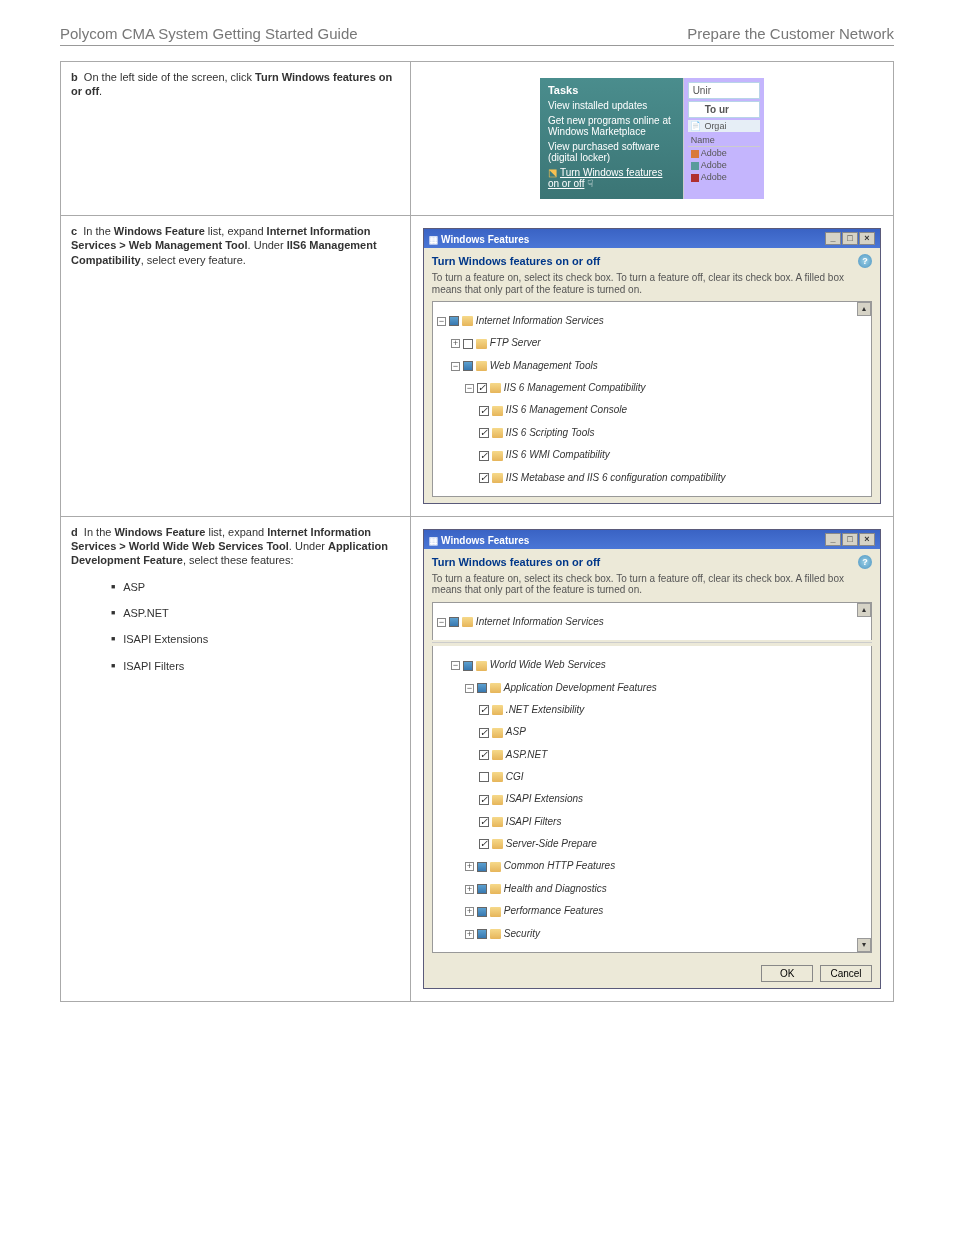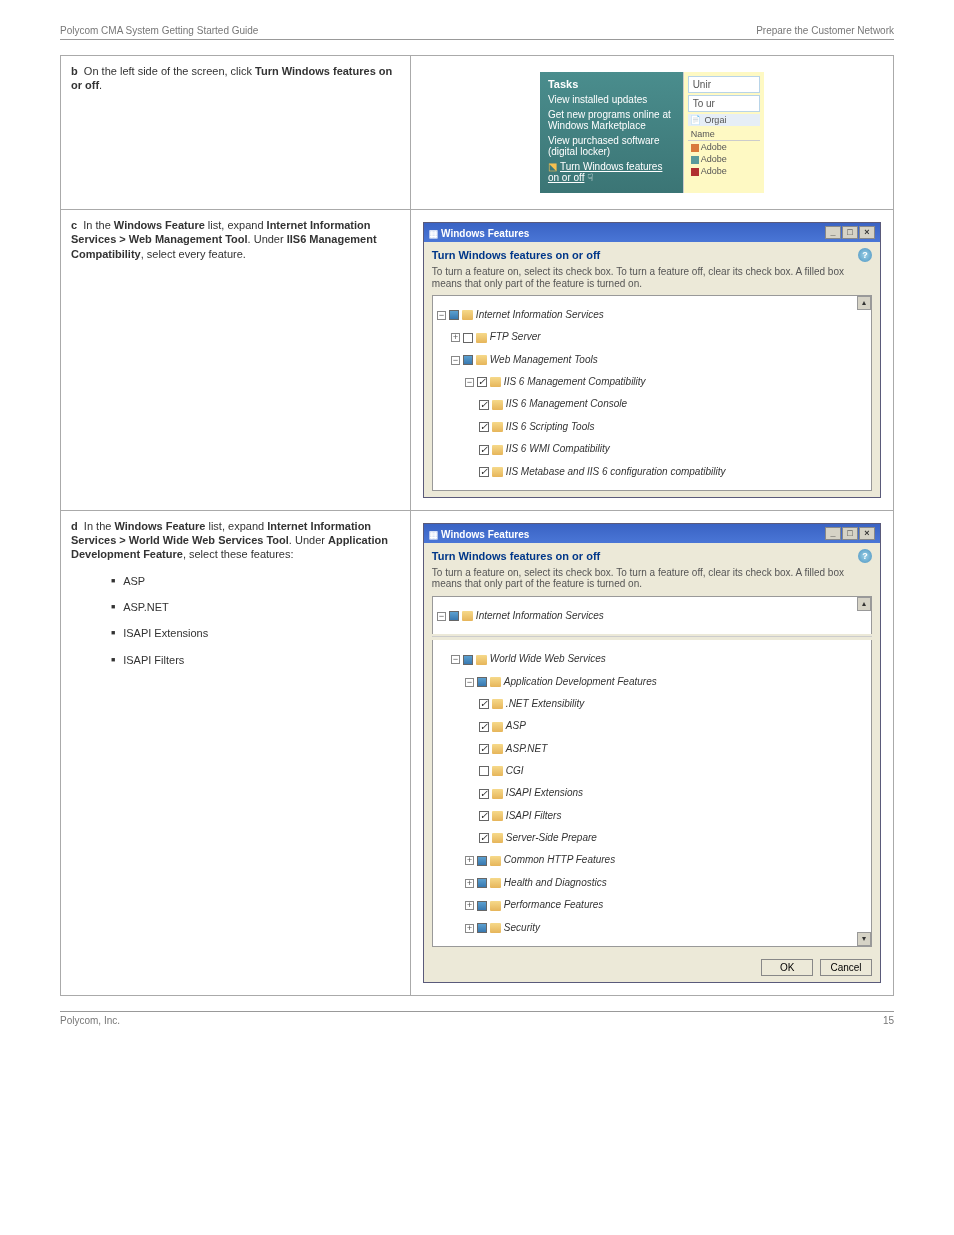--- a/index.html
+++ b/index.html
@@ -15,21 +15,21 @@
     margin: 0 auto;
     padding: 25px 60px 25px 60px;
   }
   .header {
     border-bottom: 1px solid #999;
     padding-bottom: 3px;
     margin-bottom: 15px;
     display: flex;
     justify-content: space-between;
     color: #777;
-    font-size: 10px;
+    font-size: 15px;
   }
   .footer {
     border-top: 1px solid #999;
     padding-top: 3px;
     margin-top: 15px;
     display: flex;
     justify-content: space-between;
     color: #777;
     font-size: 10px;
   }
@@ -67,27 +67,27 @@
   .tasks-left {
     background: linear-gradient(#4a8d8d,#3b7575);
     color: #fff;
     padding: 6px 8px;
     width: 158px;
   }
   .tasks-left .title { font-weight: bold; margin-bottom: 4px; font-size: 11px; }
   .tasks-left .task-item { margin: 4px 0; line-height: 1.1; }
   .tasks-left .task-link { text-decoration: underline; }
   .tasks-right {
-    background: #fef9c3;
+    background: #c4b5fd;
     border-left: 1px solid #ccc;
     width: 90px;
     padding: 4px;
   }
   .tasks-right .tr-top { background: #fff; border: 1px solid #b8d4e8; padding: 2px 4px; margin-bottom: 2px; color: #555; }
-  .tasks-right .tr-mid { background: #fff; border: 1px solid #b8d4e8; padding: 2px 4px; margin-bottom: 2px; color: #555; }
+  .tasks-right .tr-mid { background: #fff; border: 1px solid #b8d4e8; padding: 2px 16px; margin-bottom: 2px; color: #555; font-weight: bold; }
   .tasks-right .tr-org { background: #e6eef6; padding: 1px 3px; margin-bottom: 2px; color: #555; font-size: 9px;}
   .tasks-right .tr-name { font-size: 9px; color: #555; border-bottom: 1px solid #ccc; padding: 1px 3px;}
   .tasks-right .tr-item { font-size: 9px; color: #555; padding: 1px 3px;}
   .sq { display: inline-block; width: 8px; height: 8px; margin-right: 2px; vertical-align: middle; }
   .sq-orange { background: #d97a3a; }
   .sq-teal { background: #5a9b9b; }
   .sq-red { background: #b03030; }
 
   
   .wf-dialog {
@@ -309,17 +309,13 @@
           <div class="wf-buttons">
             <button>OK</button>
             <button>Cancel</button>
           </div>
         </div>
       </td>
     </tr>
   </tbody>
     </table>
 
-  <div class="footer">
-    <span>Polycom, Inc.</span>
-    <span>15</span>
-  </div>
 </div>
 
 </body></html>

